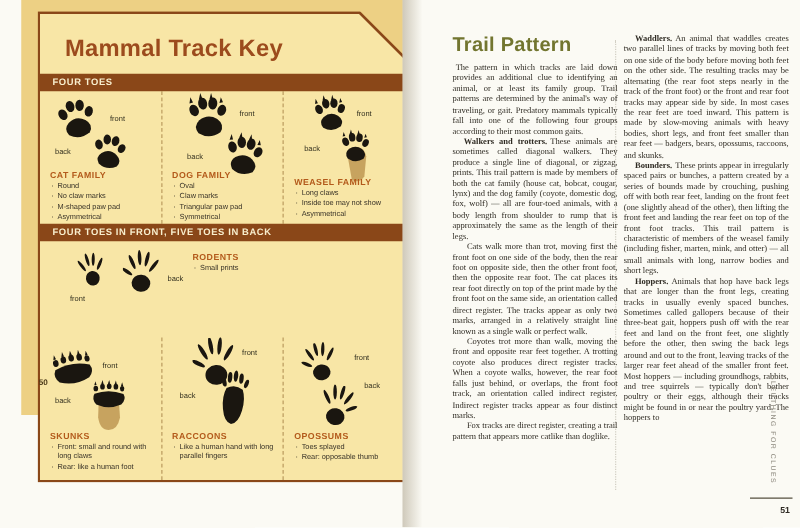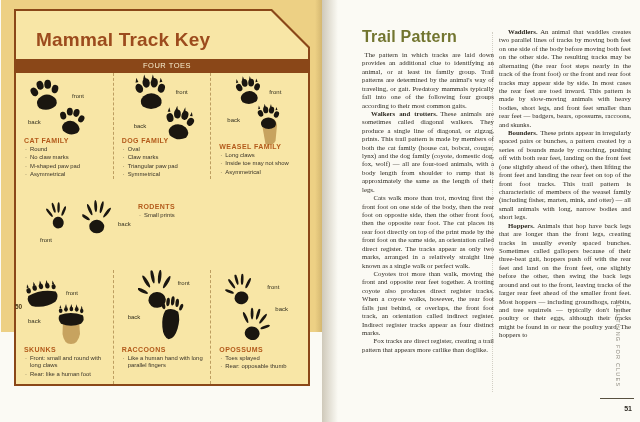--- a/index.html
+++ b/index.html
@@ -7,31 +7,31 @@
     --title-rust:#9c4b1d; --family-orange:#b35a1b; --bar-text:#f8eecd;
     --heel-tan:#c7a35f; --track-black:#1a1610; --paper:#fbfaf4;
     --body-ink:#2e2a22; --heading-olive:#72752f; --sidebar-gray:#8f8b80;
   }
   *{box-sizing:border-box;}
   html,body{margin:0;padding:0;}
   body{font-family:"Liberation Sans",sans-serif;}
   .spread{position:relative;width:640px;height:422px;overflow:hidden;background:var(--paper);}
 
   
-  .page-left{position:absolute;left:1px;top:0;width:322px;height:332px;background:var(--page-yellow);}
+  .page-left{position:absolute;left:17px;top:0;width:322px;height:332px;background:var(--page-yellow);}
   .page-left::after{content:"";position:absolute;right:0;top:0;bottom:0;width:8px;
     background:linear-gradient(90deg,rgba(80,50,10,0),rgba(80,50,10,.18));}
   .key-box-border{position:absolute;left:13px;top:9px;width:296px;height:377px;background:var(--panel-brown);
     clip-path:polygon(0 0,calc(100% - 38px) 0,100% 38px,100% 100%,0 100%);}
   .key-box{position:absolute;left:2px;top:2px;width:292px;height:373px;background:var(--panel-yellow);
     clip-path:polygon(0 0,calc(100% - 37px) 0,100% 37px,100% 100%,0 100%);}
   .key-title{position:absolute;left:20px;top:18px;margin:0;font-size:19px;font-weight:bold;
     letter-spacing:.2px;color:var(--title-rust);}
   .bar{position:absolute;left:0;right:0;height:14px;background:var(--panel-brown);color:var(--bar-text);
-    font-size:7.5px;font-weight:normal;line-height:14px;padding-left:10px;letter-spacing:.5px;text-align:center;}
+    font-size:7.5px;font-weight:bold;line-height:14px;padding-left:10px;letter-spacing:.5px;}
   .bar1{top:48px;} .bar2{top:168px;} .bar3{top:245px;}
   .sec{position:absolute;left:0;right:0;display:flex;}
   .sec1{top:62px;height:106px;} .sec3{top:259px;height:114px;}
   .tcol{position:relative;flex:1;}
   .tcol+.tcol{border-left:1px dashed rgba(150,110,50,.6);}
   .track{position:absolute;color:var(--track-black);}
   .track svg,svg.track{display:block;}
   .track-label{position:absolute;font-size:6px;color:#33301f;}
   .fam{position:absolute;left:8px;right:5px;}
   .sec1 .fam{top:64px;} .sec3 .fam{top:76px;}
@@ -178,20 +178,21 @@
               <div class="fam-name">WEASEL FAMILY</div>
               <ul>
                 <li><span class="m">·</span><span>Long claws</span></li>
                 <li><span class="m">·</span><span>Inside toe may not show</span></li>
                 <li><span class="m">·</span><span>Asymmetrical</span></li>
               </ul>
             </div>
           </div>
         </div>
 
+        <div class="bar bar2">FOUR TOES IN FRONT, FIVE TOES IN BACK</div>
 
         <div class="sec2">
           <svg class="track" style="left:30px;top:8px;width:22px;height:30px;transform:rotate(-8deg)">
               <use href="#sym-hand4"></use>
             </svg>
           <span class="track-label" style="left:24px;top:44px">front</span>
           <svg class="track" style="left:66px;top:4px;width:30px;height:42px;transform:rotate(4deg)">
               <use href="#sym-hand5"></use>
             </svg>
           <span class="track-label" style="left:102px;top:28px">back</span>

